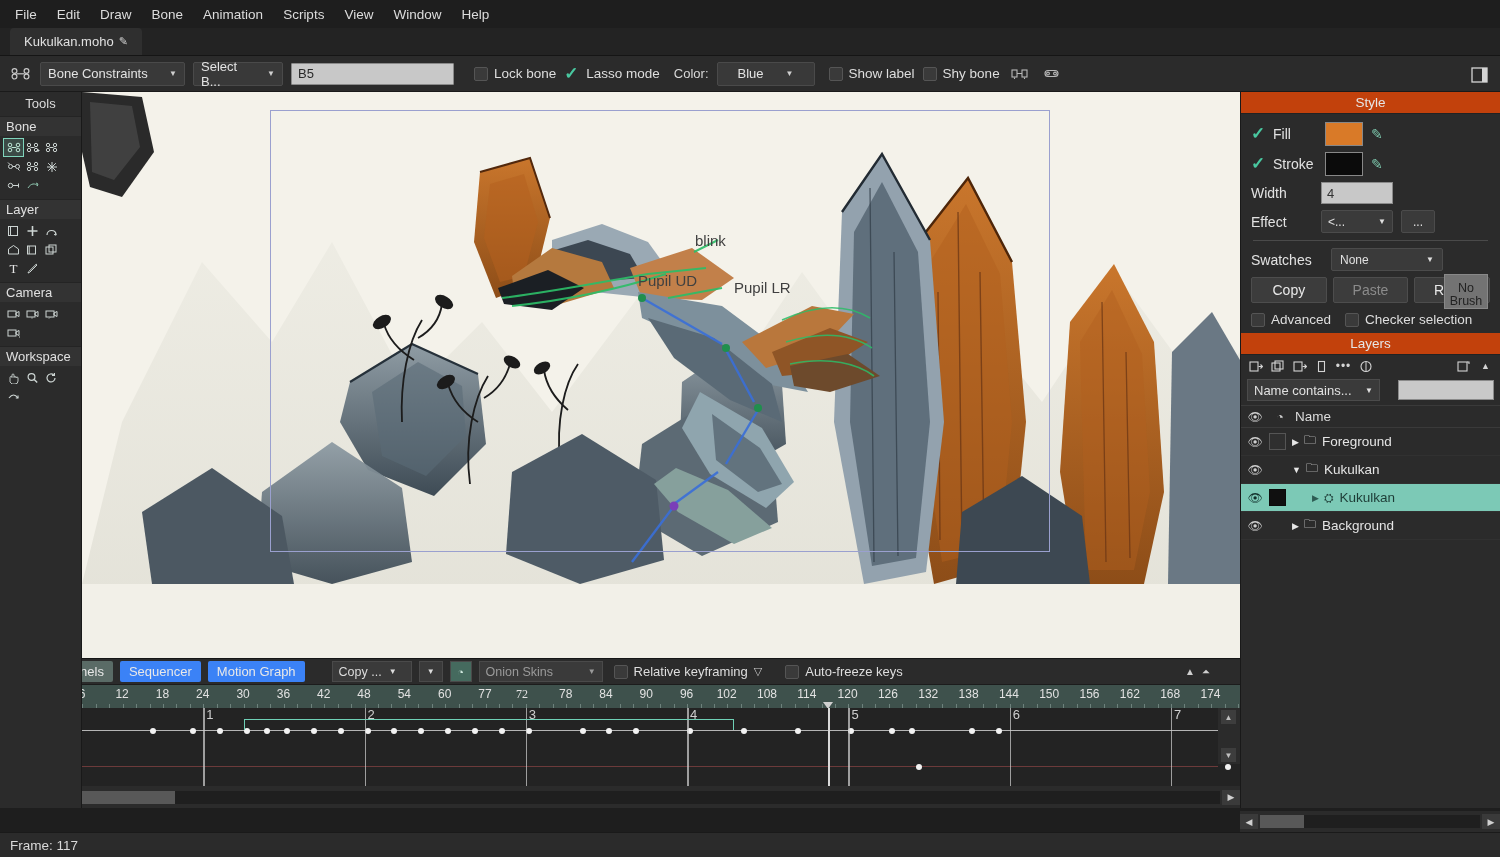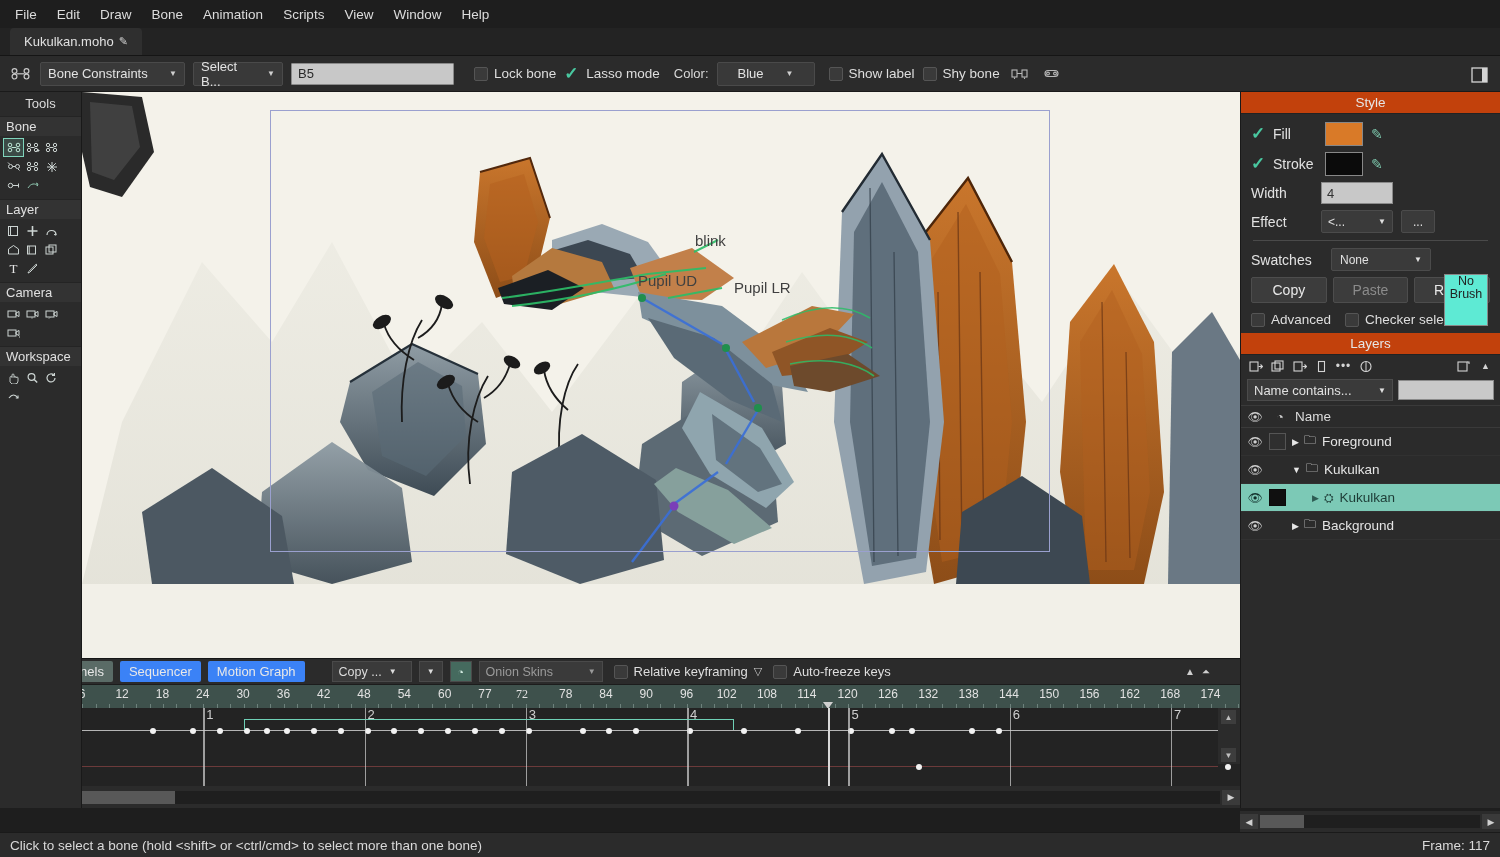--- a/index.html
+++ b/index.html
@@ -94,35 +94,35 @@
           border-left:1px solid #191919;}
   .ptitle{ background:#c2410c; text-align:center; font-size:13.5px; color:#e6e6e6; padding:3px 0;
            border-bottom:1px solid #222;}
   .style-body{ padding:8px 10px 6px 10px; }
   .srow{ display:flex; align-items:center; margin-bottom:6px; gap:8px;}
   .slabel{ width:62px; font-size:14px; color:#e2e2e2; }
   .swatchbox{ width:38px;height:24px; border:1px solid #888; }
   .eyedrop{ color:#7ec9ae; font-size:14px; }
   .widthfield{ background:#c8c8c8;border:1px solid #8a8a8a; height:22px;width:72px;color:#333;
                font-size:13px;padding:0 5px;display:flex;align-items:center;}
-  .nobrush{ background:#5eead4; color:#222; font-size:12.5px; width:44px;height:52px;
-            display:flex;align-items:flex-start;justify-content:center;text-align:center;line-height:1.05;
+  .nobrush{ background:#737373; color:#222; font-size:12.5px; width:44px;height:35px;
+            display:flex;align-items:flex-end;justify-content:center;text-align:center;line-height:1.05;
             border:1px solid #888;}
   .minibtn{ background:#3a3a3a;border:1px solid #4b4b4b;height:23px;display:flex;align-items:center;
             justify-content:center;color:#e0e0e0;font-size:12px;border-radius:2px;}
   .hr{ height:1px;background:#4a4a4a;margin:7px 2px;}
   .btn3{ display:flex; gap:6px; margin-top:6px;}
   .bigbtn{ flex:1; background:#3c3c3c; border:1px solid #4d4d4d; color:#e8e8e8; font-size:14px;
            padding:4px 0; text-align:center; border-radius:2px;}
   .bigbtn.dis{ color:#8b8b8b;}
 
   
   .layers-tb{ display:flex; align-items:center; gap:5px; padding:3px 6px; background:#2b2b2b;}
   .ltool{ width:17px;height:16px;display:flex;align-items:center;justify-content:center;color:#d4d4d4;}
-  .filterrow{ display:flex; gap:5px; padding:2px 6px 4px 6px; align-items:center;}
+  .filterrow{ display:flex; gap:18px; padding:2px 6px 4px 6px; align-items:center;}
   .namecombo{ background:#3a3a3a;border:1px solid #4b4b4b;height:22px;flex:1;display:flex;
               align-items:center;justify-content:space-between;padding:0 6px;font-size:13px;color:#e0e0e0;}
   .searchfield{ background:#c9c9c9;border:1px solid #8a8a8a;height:20px;width:96px;}
   .lhead{ display:flex; align-items:center; gap:0; background:#2b2b2b; border-top:1px solid #3a3a3a;
           border-bottom:1px solid #3a3a3a; font-size:13.5px; color:#dcdcdc; padding:3px 0;}
   .lrow{ display:flex; align-items:center; height:28px; border-bottom:1px solid #313131;
          font-size:13.5px; color:#e4e4e4;}
   .lrow.sel{ background:#7cc9b6; color:#1d3c36;}
   .eye{ width:28px; text-align:center; font-size:12px; color:#cfcfcf;}
   .lrow.sel .eye{ color:#12302b;}
@@ -629,21 +629,21 @@
       </div>
       <div class="small-combo" style="width:124px;justify-content:space-between;color:#9a9a9a">
         <span>Onion Skins</span>
         <span style="font-size:8px">▼</span>
       </div>
       <div class="cb-lbl" style="font-size:13px;margin-left:4px">
         <span class="chk"></span>
         <span>Relative keyframing</span>
         <span style="font-size:11px;color:#cfcfcf">▽</span>
       </div>
-      <div class="cb-lbl" style="font-size:13px;margin-left:4px">
+      <div class="cb-lbl" style="font-size:13px;margin-left:16px">
         <span class="chk"></span>
         <span>Auto-freeze keys</span>
       </div>
       <div style="position:absolute;right:30px;display:flex;gap:7px;align-items:center">
         <span style="font-size:10px;color:#cfcfcf">▲</span>
         <span style="font-size:10px;color:#cfcfcf">⏶</span>
       </div>
     </div>
 
     <div class="ruler" id="ruler">
@@ -899,21 +899,21 @@
           <span>&lt;...</span>
           <span style="font-size:8px">▼</span>
         </div>
         <div class="minibtn" style="width:34px">
           <span>...</span>
         </div>
       </div>
       <div class="hr"></div>
       <div class="srow">
         <span class="slabel" style="width:72px">Swatches</span>
-        <div class="minibtn" style="width:100px;justify-content:space-between;padding:0 8px">
+        <div class="minibtn" style="width:112px;justify-content:space-between;padding:0 8px">
           <span>None</span>
           <span style="font-size:8px">▼</span>
         </div>
       </div>
       <div class="btn3">
         <div class="bigbtn">Copy</div>
         <div class="bigbtn dis">Paste</div>
         <div class="bigbtn">Reset</div>
       </div>
       <div style="display:flex;gap:14px;margin-top:9px">
@@ -1008,21 +1008,20 @@
           <span class="cswatch" style="visibility: hidden;"></span>
           <span class="tri" style="margin-left: 0px;">▶</span>
           <span class="folder">🗀</span>
           <span>Background</span>
         </div>
       </div>
   </div>
 </div>
 
 <div class="status">
-  <span>Click to select a bone (hold &lt;shift&gt; or &lt;ctrl/cmd&gt; to select more than one bone)</span>
   <span>Frame: 117</span>
 </div>
 
 <div style="position:absolute;right:0;bottom:25px;width:260px;height:21px;background:#2b2b2b;display:flex;align-items:center">
   <div class="arrowbtn">◀</div>
   <div class="scrollbar">
     <div class="scrollthumb" style="left:0;width:44px"></div>
   </div>
   <div class="arrowbtn">▶</div>
 </div>

